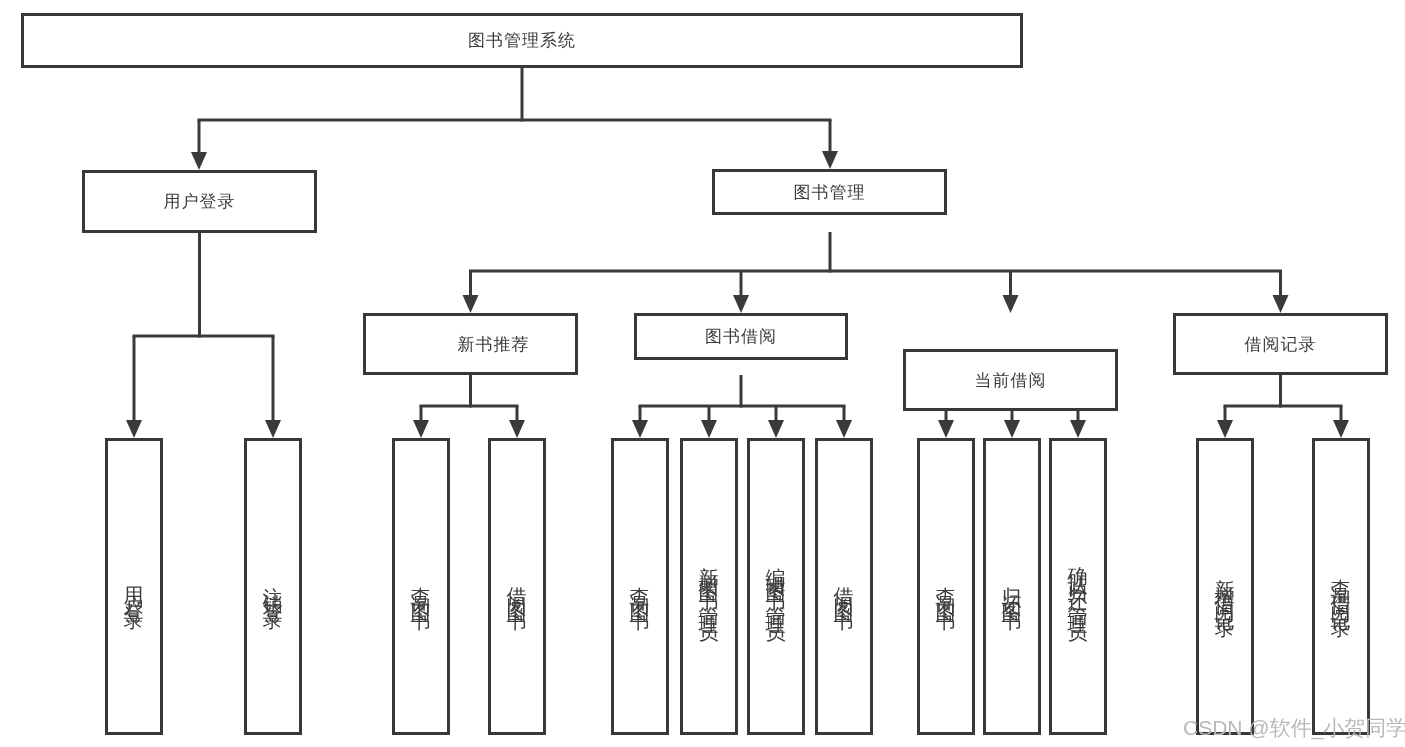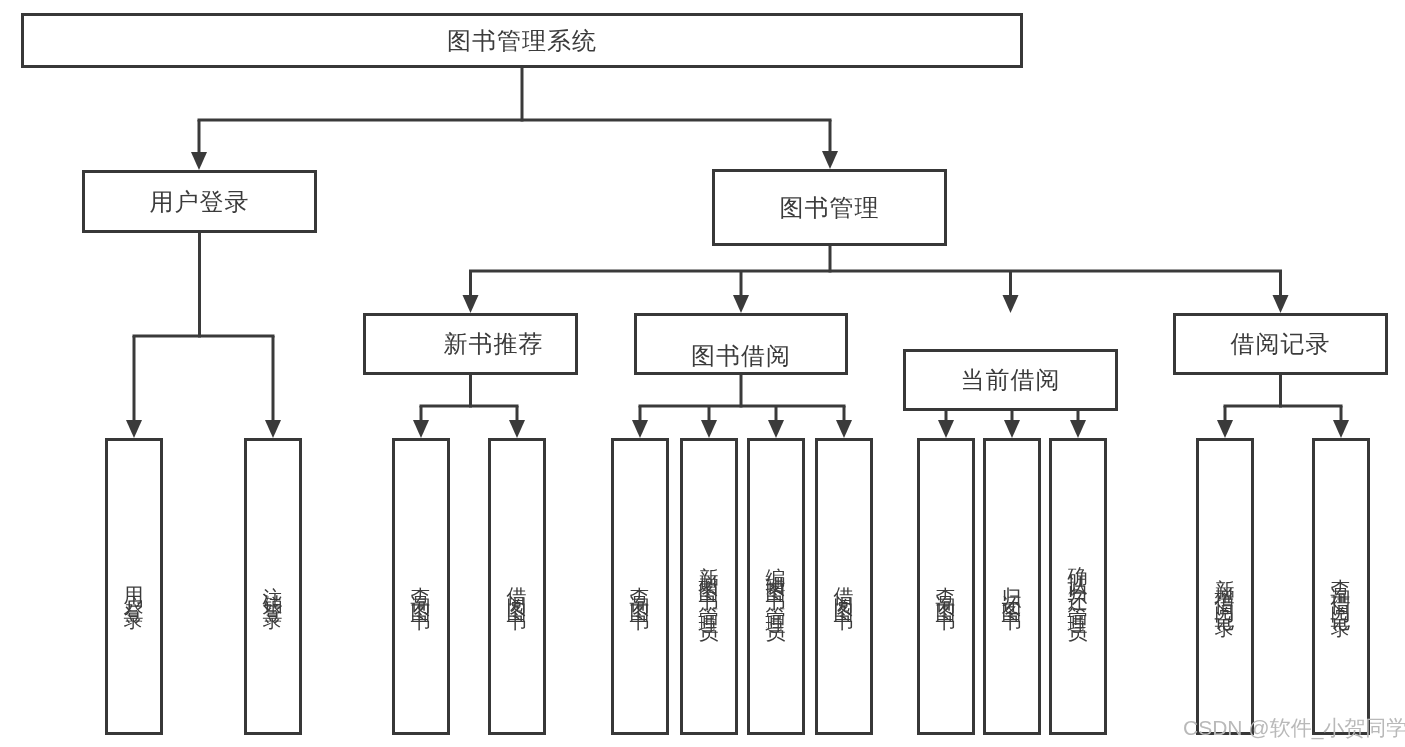--- a/index.html
+++ b/index.html
@@ -22,38 +22,38 @@
     box-sizing: border-box;
     border: 3px solid #383838;
     background: #ffffff;
     display: flex;
     align-items: center;
     justify-content: center;
     color: #3b3b3b;
     z-index: 2;
   }
   .hlabel {
-    font-size: 24px;
+    font-size: 17px;
     letter-spacing: 1px;
     white-space: nowrap;
   }
   .vlabel {
     writing-mode: vertical-rl;
     text-orientation: mixed;
     font-size: 20px;
     letter-spacing: 8px;
     line-height: 1;
     white-space: nowrap;
   }
   
   .b-root  { left: 21px;   top: 13px;  width: 1002px; height: 55px; }
   .b-l2-user { left: 82px;  top: 170px; width: 235px; height: 63px; }
-  .b-l2-book { left: 712px; top: 169px; width: 235px; height: 77px; }
+  .b-l2-book { left: 712px; top: 169px; width: 235px; height: 46px; }
   .b-l3-1 { left: 363px;  top: 313px; width: 215px; height: 62px; padding-left: 46px; }
-  .b-l3-2 { left: 634px;  top: 313px; width: 214px; height: 62px; align-items: flex-end; }
+  .b-l3-2 { left: 634px;  top: 313px; width: 214px; height: 47px; }
   .b-l3-3 { left: 903px;  top: 313px; width: 215px; height: 62px; margin-top: 36px; }
   .b-l3-4 { left: 1173px; top: 313px; width: 215px; height: 62px; }
   .leaf { top: 438px; width: 58px; height: 297px; }
   .lf-1  { left: 105px; }
   .lf-2  { left: 244px; }
   .lf-3  { left: 392px; }
   .lf-4  { left: 488px; }
   .lf-5  { left: 611px; }
   .lf-6  { left: 680px; }
   .lf-7  { left: 747px; }

